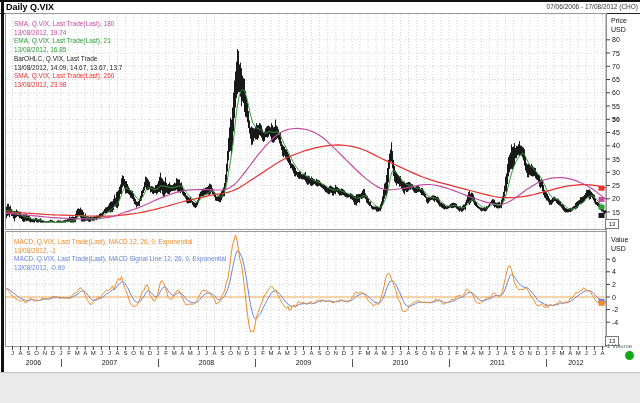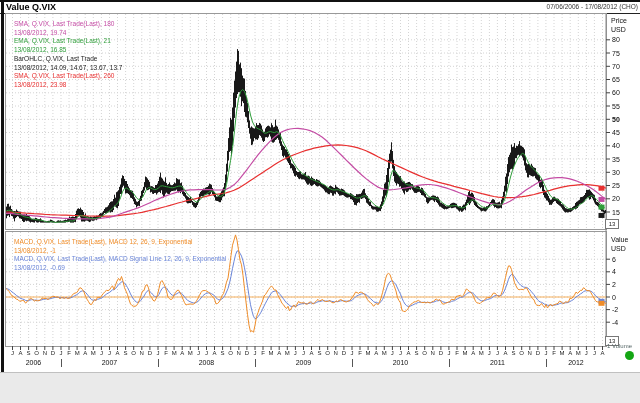--- a/index.html
+++ b/index.html
@@ -24,21 +24,21 @@
   .ysep{position:absolute;top:359px;width:1px;height:8px;background:#555;z-index:4;}
   .statusdot{position:absolute;left:625px;top:351px;width:9px;height:9px;border-radius:50%;z-index:5;}
   .footer{position:absolute;left:0;top:372px;width:640px;height:31px;background:#eaeaea;border-top:1px solid #c0c0c0;}
 </style>
 </head>
 <body>
 
 <div class="page">
   <div class="topline"></div>
   <div class="titlebar">
-    <span class="title">Value Q.VIX</span>
+    <span class="title">Daily Q.VIX</span>
     <span class="period">07/06/2006 - 17/08/2012 (CHO)</span>
   </div>
 
   <svg id="chart" width="640" height="403">
       <defs>
         <clipPath id="cpP">
           <rect x="6" y="14" width="600" height="215"></rect>
         </clipPath>
         <clipPath id="cpM">
           <rect x="6" y="232" width="600" height="114"></rect>

